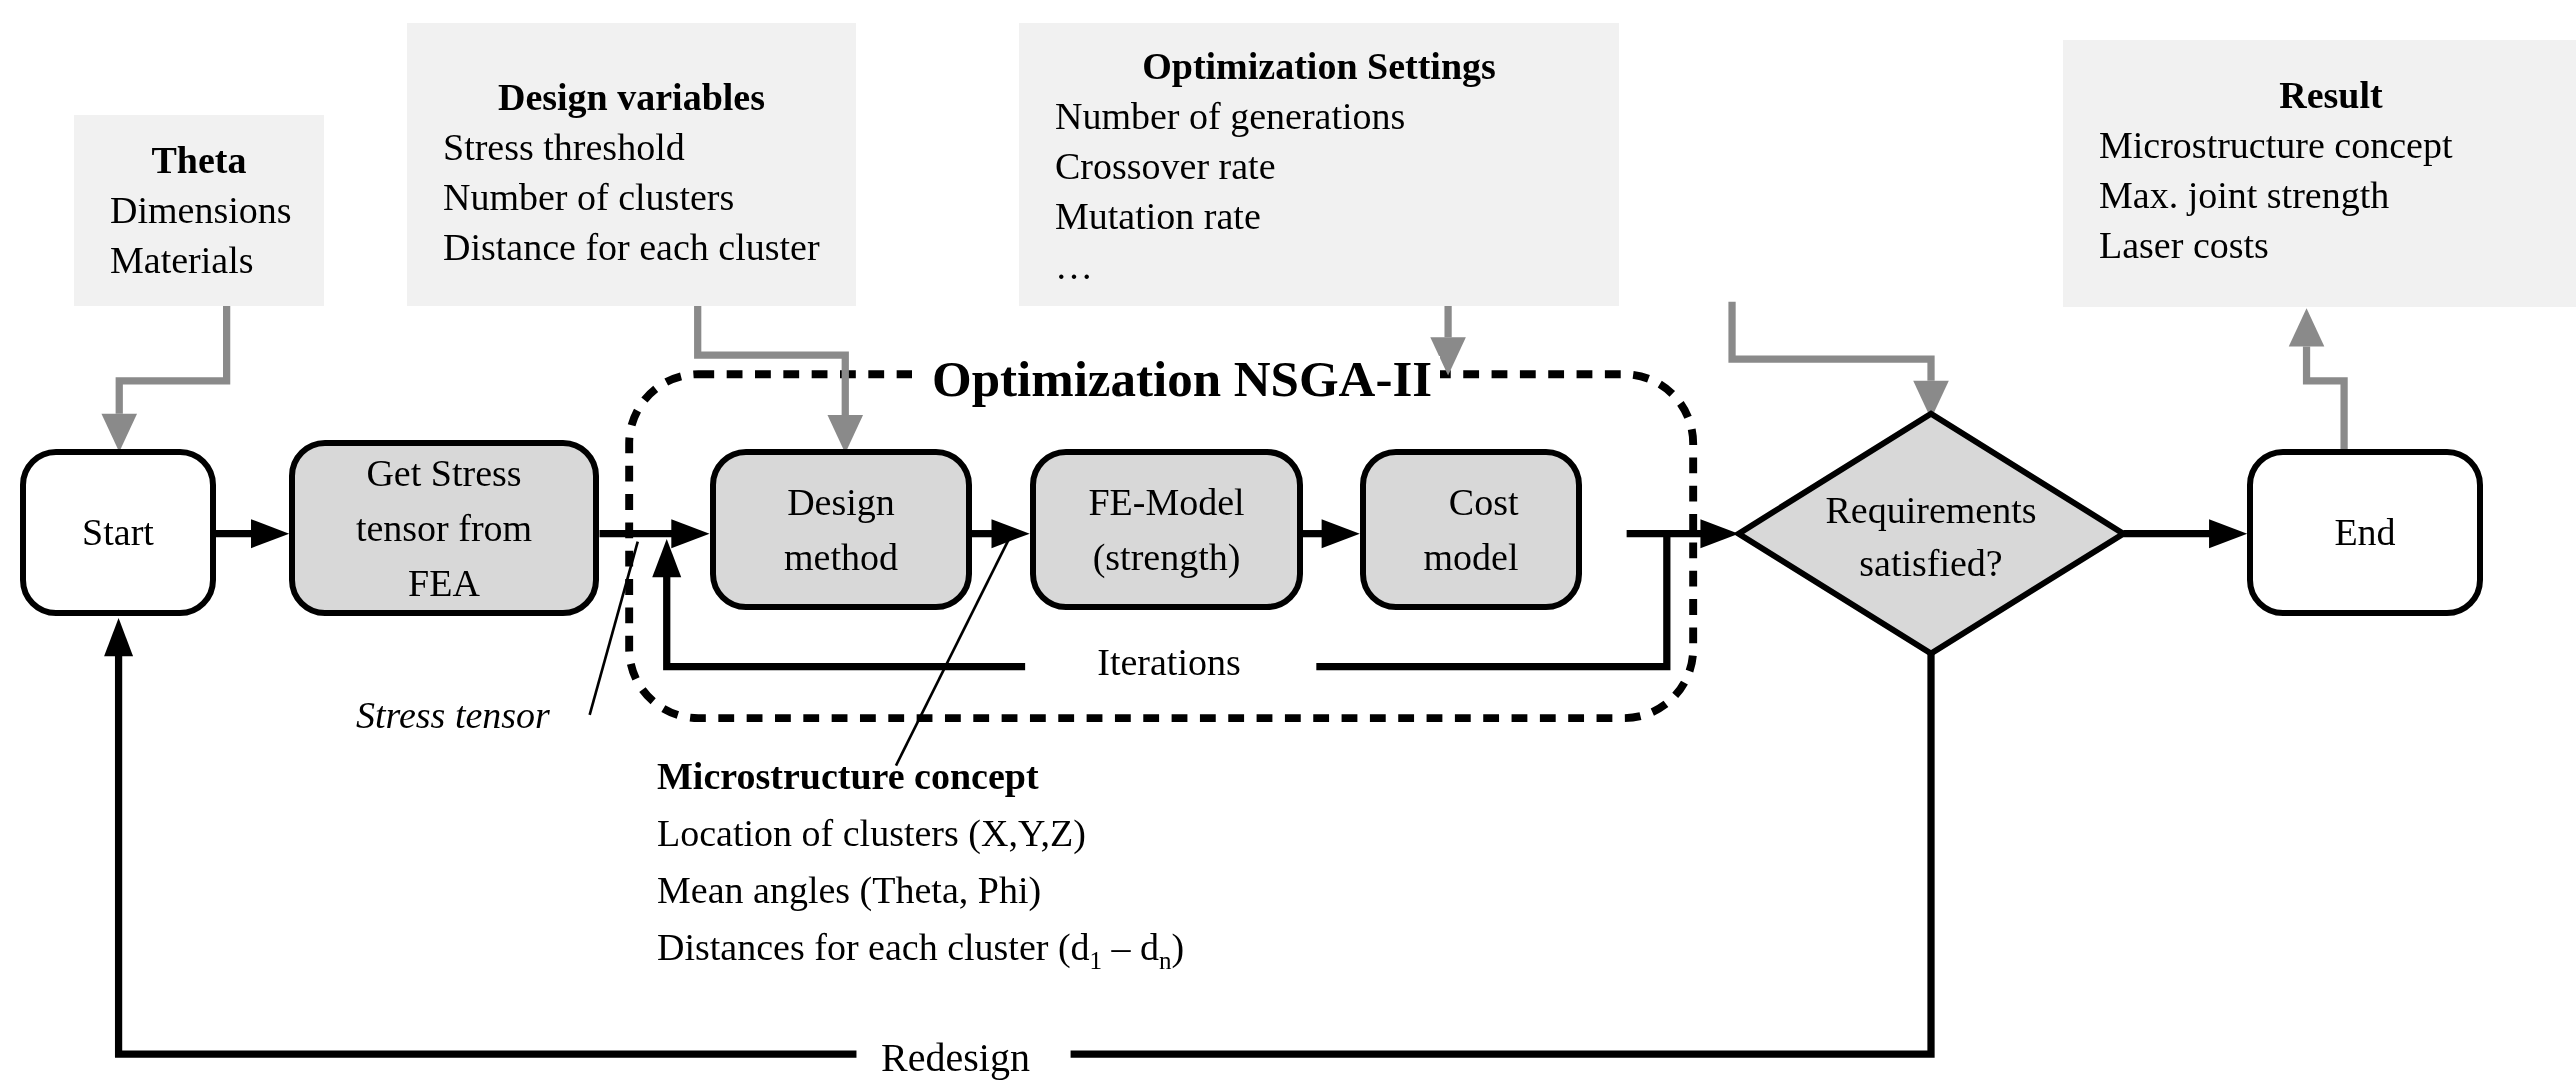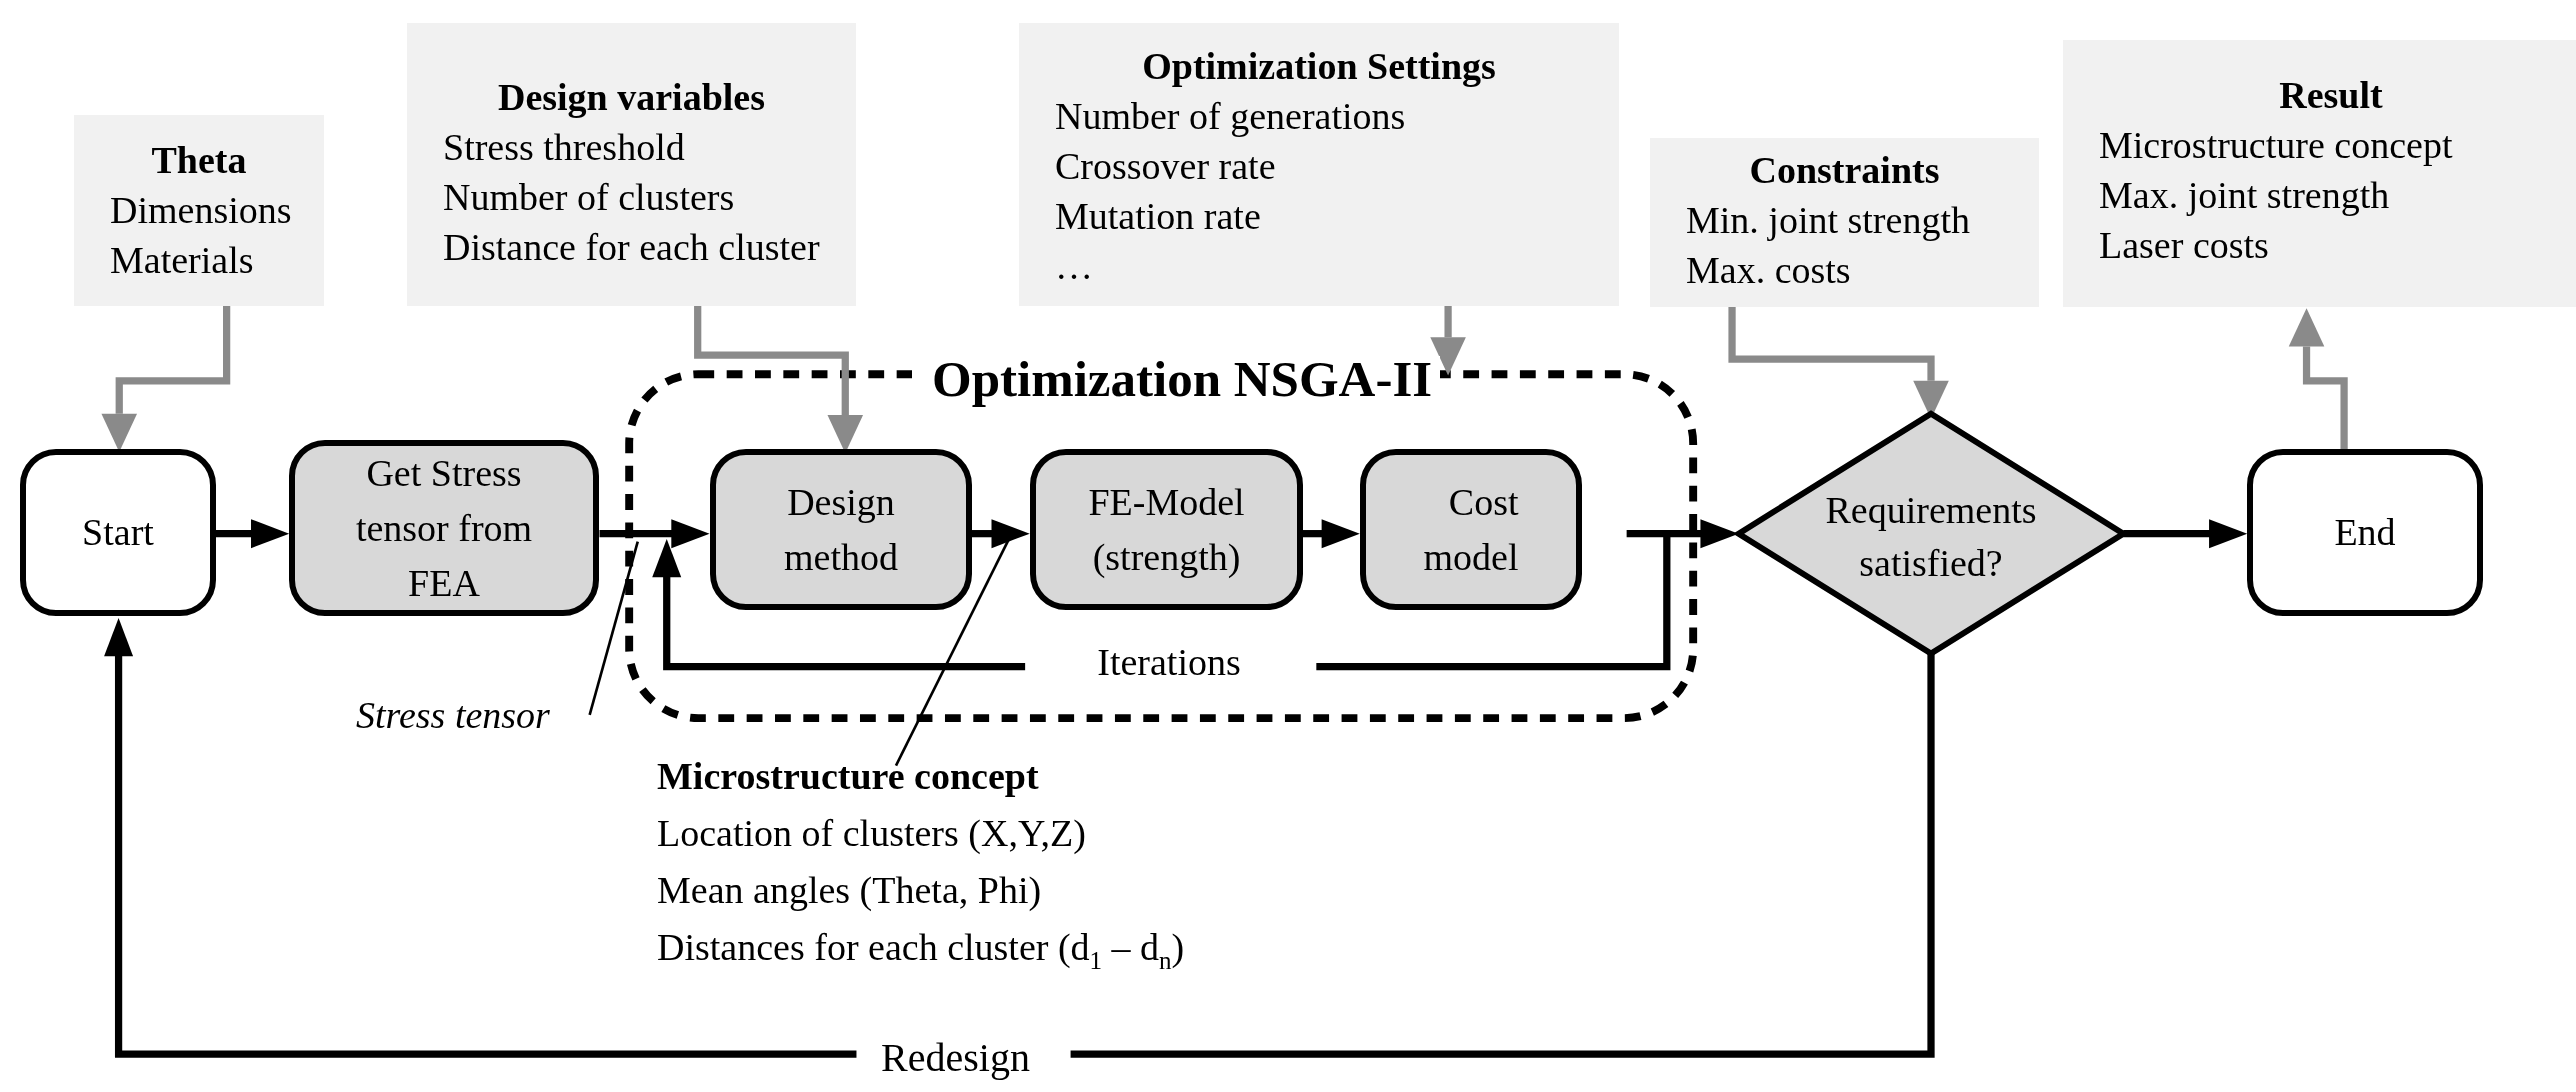--- a/index.html
+++ b/index.html
@@ -98,25 +98,20 @@
   </div>
 
   <div class="panel" style="left:1019px;top:23px;width:600px;height:283px;">
     <div class="ptitle" style="padding-top:18.4px;">Optimization Settings</div>
     <div class="pline">Number of generations</div>
     <div class="pline">Crossover rate</div>
     <div class="pline">Mutation rate</div>
     <div class="pline">…</div>
   </div>
 
-  <div class="panel" style="left:1650px;top:138px;width:389px;height:169px;">
-    <div class="ptitle" style="padding-top:6.6px;">Constraints</div>
-    <div class="pline">Min. joint strength</div>
-    <div class="pline">Max. costs</div>
-  </div>
 
   <div class="panel" style="left:2063px;top:40px;width:536px;height:267px;">
     <div class="ptitle" style="padding-top:30px;">Result</div>
     <div class="pline">Microstructure concept</div>
     <div class="pline">Max. joint strength</div>
     <div class="pline">Laser costs</div>
   </div>
 
   <div class="node terminal" style="left:20px;top:449px;width:196px;height:167px;">
     <span>Start</span>

